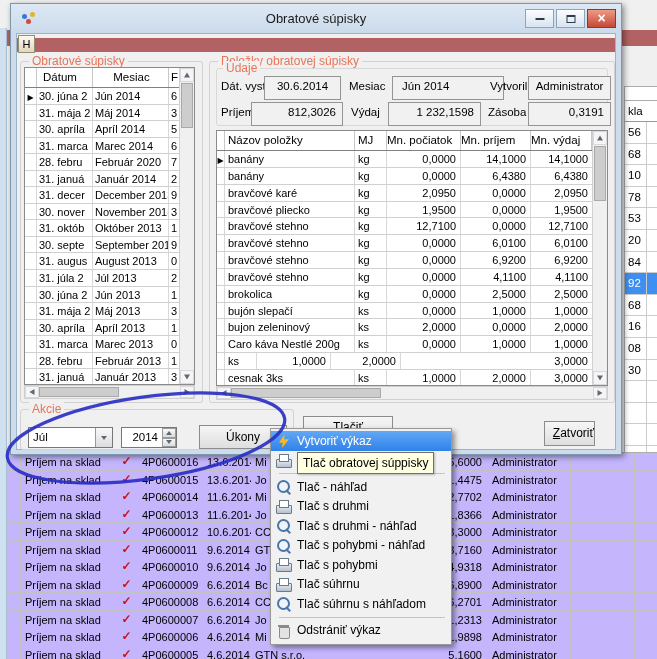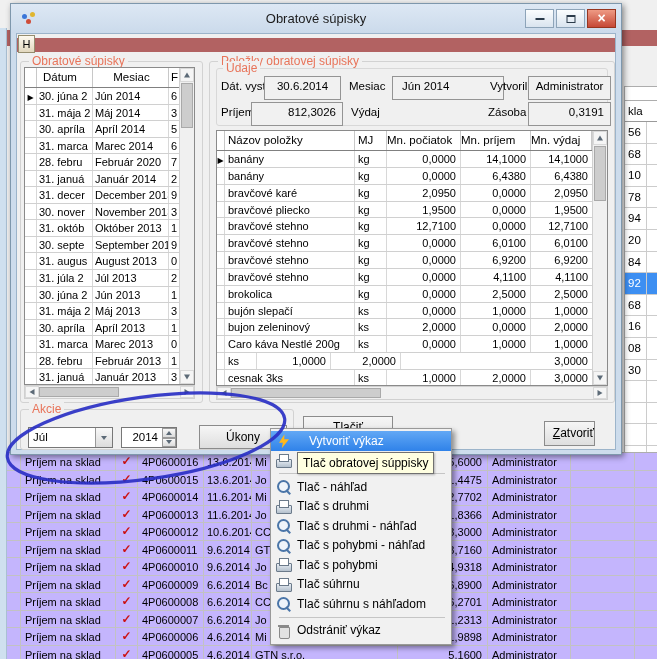--- a/index.html
+++ b/index.html
@@ -110,21 +110,21 @@
 
 .btn { position:absolute; background:linear-gradient(#f6f6f6,#dedede); border:1px solid #8b8b8b; font-size:12px; text-align:center; }
 #btn-ukony { left:178px; top:15px; width:88px; height:24px; line-height:22px; }
 #btn-tlacit { left:286px; top:382px; width:90px; height:28px; line-height:20px; }
 #btn-zatvorit { left:527px; top:387px; width:51px; height:25px; line-height:23px;text-align:right; }
 #btn-zatvorit .accel { text-decoration:underline; }
 
 
 #menu { position:absolute; left:270px; top:428px; width:182px; background:#f1f1f1; border:1px solid #999; box-shadow:3px 3px 5px rgba(0,0,0,.4); padding:2px 0 4px 0; z-index:30; }
 .mi { display:flex; align-items:center; height:19.5px; padding:0 6px 0 4px; font-size:12px; white-space:nowrap; }
-.mi.highlighted { background:linear-gradient(#62a8f5,#2f82e9); color:#fff;gap:12px; }
+.mi.highlighted { background:linear-gradient(#62a8f5,#2f82e9); color:#fff; }
 .mi-icon { width:18px; height:15px; margin-right:4px; position:relative; flex:none; }
 .menu-sep { height:1px; background:#c5c5c5; margin:3px 6px 3px 8px; }
 
 .icon-lightning::before { content:""; position:absolute; left:4px; top:1px; width:10px; height:14px; background:#ffb81a; clip-path:polygon(55% 0,0 60%,38% 60%,28% 100%,100% 35%,52% 35%); }
 .icon-printer::before { content:""; position:absolute; left:1px; top:6px; width:14px; height:7px; background:linear-gradient(#e8eef4,#b4c0cd); border:1px solid #6b7a8a; border-radius:1px; }
 .icon-printer::after { content:""; position:absolute; left:4px; top:1px; width:8px; height:6px; background:#fff; border:1px solid #6b7a8a; }
 .icon-magnifier::before { content:""; position:absolute; left:2px; top:1px; width:9px; height:9px; border:2px solid #4a75a8; border-radius:50%; background:#eef4fb; }
 .icon-magnifier::after { content:""; position:absolute; left:11px; top:10px; width:6px; height:2px; background:#4a75a8; transform:rotate(45deg); transform-origin:left center; }
 .icon-trash::before { content:""; position:absolute; left:4px; top:4px; width:9px; height:10px; background:#e3e3e3; border:1px solid #8a8a8a; border-radius:0 0 2px 2px; }
 .icon-trash::after { content:""; position:absolute; left:3px; top:2px; width:11px; height:2px; background:#8a8a8a; }
@@ -143,21 +143,21 @@
 
   <div id="bg-side">
     <div class="side-pad"></div>
     <div class="side-header">kla</div>
     <div>
 
     <div class="side-cell"><span>56</span></div>
         <div class="side-cell"><span>68</span></div>
         <div class="side-cell"><span>10</span></div>
         <div class="side-cell"><span>78</span></div>
-        <div class="side-cell"><span>94</span></div>
+        <div class="side-cell"><span>53</span></div>
         <div class="side-cell"><span>20</span></div>
         <div class="side-cell"><span>84</span></div>
         <div class="side-cell selected"><span>92</span></div>
         <div class="side-cell"><span>68</span></div>
         <div class="side-cell"><span>16</span></div>
         <div class="side-cell"><span>08</span></div>
         <div class="side-cell"><span>30</span></div>
       </div>
     <div class="side-fill"></div>
     <div class="vline"></div>
@@ -482,20 +482,21 @@
           <span class="grp-label" style="left:6px;">Údaje</span>
           <span class="flbl" style="left:4px;top:11px;">Dát. vyst.</span>
           <span class="fld center" style="left:47px;top:7px;width:77px;">30.6.2014</span>
           <span class="flbl" style="left:132px;top:11px;">Mesiac</span>
           <span class="fld" style="left:175px;top:7px;width:112px;padding-left:9px;">Jún 2014</span>
           <span class="flbl" style="left:273px;top:11px;">Vytvoril</span>
           <span class="fld center" style="left:311px;top:7px;width:83px;">Administrator</span>
           <span class="flbl" style="left:4px;top:37px;">Príjem</span>
           <span class="fld num" style="left:34px;top:33px;width:92px;">812,3026</span>
           <span class="flbl" style="left:134px;top:37px;">Výdaj</span>
+          <span class="fld num" style="left:171px;top:33px;width:93px;">1 232,1598</span>
           <span class="flbl" style="left:271px;top:37px;">Zásoba</span>
           <span class="fld num" style="left:311px;top:33px;width:83px;">0,3191</span>
         </div>
 
         <div id="grid-items">
           <div class="gi-head">
             <span class="gic gic-sel"></span>
             <span class="gic gic-name">Názov položky</span>
             <span class="gic gic-mj">MJ</span>
             <span class="gic gic-n1">Mn. počiatok</span>

